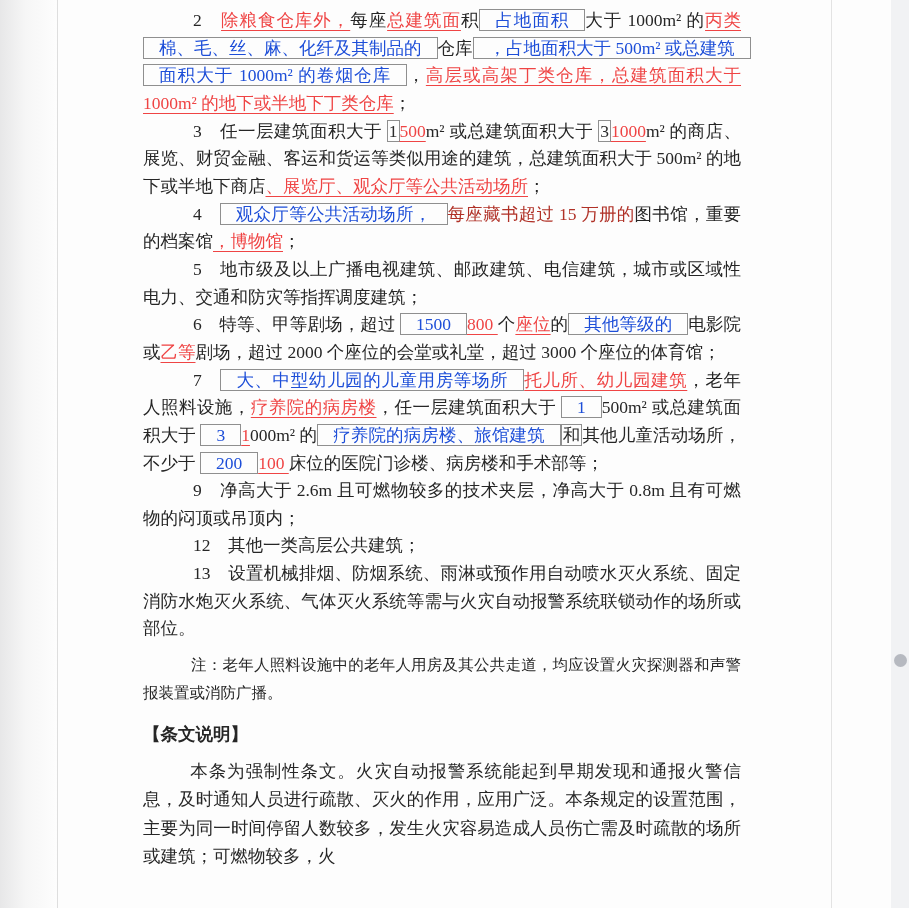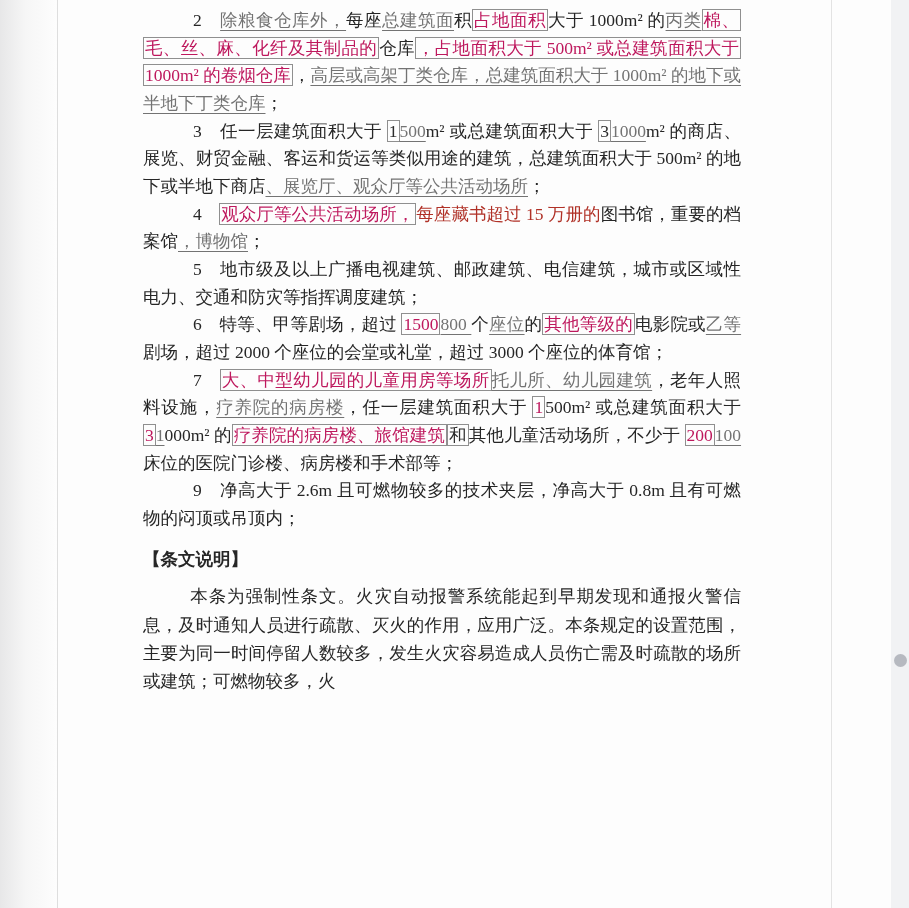--- a/index.html
+++ b/index.html
@@ -35,30 +35,30 @@
   }
   p.para{margin:0;text-align:justify;}
   p.item{font-size:17.5px;line-height:27.65px;text-indent:2.85em;}
   p.note{font-size:15.5px;line-height:28px;text-indent:3.1em;margin-top:8px;}
   p.heading{font-size:17.5px;line-height:28px;text-indent:0;font-weight:bold;
     font-family:Liberation Sans, sans-serif;margin-top:13px;}
   p.body{font-size:17.5px;line-height:28.3px;text-indent:2.7em;margin-top:9px;}
   .run-b{color:#262626;}
   .run-red{color:#b03127;}
   .run-ins{
-    color:#737373;
+    color:#ef4444;
     text-decoration:underline;
     text-decoration-thickness:1px;
     text-underline-offset:3.5px;
     font-family:Liberation Serif, serif;
   }
   .run-del{
-    color:#be185d;
+    color:#1d4ed8;
     border:1px solid #8f8f8f;
-    padding:0 1px;
+    padding:0 15px;
     -webkit-box-decoration-break:clone;
     box-decoration-break:clone;
   }
   .run-delk{
     color:#2b2b2b;
     border:1px solid #8f8f8f;
     padding:0 1px;
     -webkit-box-decoration-break:clone;
     box-decoration-break:clone;
   }
@@ -70,19 +70,22 @@
 <div class="edge-right"></div>
 
 <div class="doc-body">
     <p class="para item"><span class="run run-b">2　</span><span class="run run-ins">除粮食仓库外，</span><span class="run run-b">每座</span><span class="run run-ins">总建筑面</span><span class="run run-b">积</span><span class="run run-del">占地面积</span><span class="run run-b">大于 1000m² 的</span><span class="run run-ins">丙类</span><span class="run run-del">棉、毛、丝、麻、化纤及其制品的</span><span class="run run-b">仓库</span><span class="run run-del">，占地面积大于 500m² 或总建筑面积大于 1000m² 的卷烟仓库</span><span class="run run-b">，</span><span class="run run-ins">高层或高架丁类仓库，总建筑面积大于 1000m² 的地下或半地下丁类仓库</span><span class="run run-b">；</span></p>
     <p class="para item"><span class="run run-b">3　</span><span class="run run-b">任一层建筑面积大于 </span><span class="run run-delk">1</span><span class="run run-ins">500</span><span class="run run-b">m² 或总建筑面积大于 </span><span class="run run-delk">3</span><span class="run run-ins">1000</span><span class="run run-b">m² 的商店、展览、财贸金融、客运和货运等类似用途的建筑，总建筑面积大于 500m² 的地下或半地下商店</span><span class="run run-ins">、展览厅、观众厅等公共活动场所</span><span class="run run-b">；</span></p>
     <p class="para item"><span class="run run-b">4　</span><span class="run run-del">观众厅等公共活动场所，</span><span class="run run-red">每座藏书超过 15 万册的</span><span class="run run-b">图书馆，重要的档案馆</span><span class="run run-ins">，博物馆</span><span class="run run-b">；</span></p>
     <p class="para item"><span class="run run-b">5　</span><span class="run run-b">地市级及以上广播电视建筑、邮政建筑、电信建筑，城市或区域性电力、交通和防灾等指挥调度建筑；</span></p>
     <p class="para item"><span class="run run-b">6　</span><span class="run run-b">特等、甲等剧场，超过 </span><span class="run run-del">1500</span><span class="run run-ins">800 </span><span class="run run-b">个</span><span class="run run-ins">座位</span><span class="run run-b">的</span><span class="run run-del">其他等级的</span><span class="run run-b">电影院或</span><span class="run run-ins">乙等</span><span class="run run-b">剧场，超过 2000 个座位的会堂或礼堂，超过 3000 个座位的体育馆；</span></p>
     <p class="para item"><span class="run run-b">7　</span><span class="run run-del">大、中型幼儿园的儿童用房等场所</span><span class="run run-ins">托儿所、幼儿园建筑</span><span class="run run-b">，老年人照料设施，</span><span class="run run-ins">疗养院的病房楼</span><span class="run run-b">，任一层建筑面积大于 </span><span class="run run-del">1</span><span class="run run-b">500m² 或总建筑面积大于 </span><span class="run run-del">3</span><span class="run run-ins">1</span><span class="run run-b">000m² 的</span><span class="run run-del">疗养院的病房楼、旅馆建筑</span><span class="run run-delk">和</span><span class="run run-b">其他儿童活动场所，不少于 </span><span class="run run-del">200</span><span class="run run-ins">100 </span><span class="run run-b">床位的医院门诊楼、病房楼和手术部等；</span></p>
     <p class="para item"><span class="run run-b">9　</span><span class="run run-b">净高大于 2.6m 且可燃物较多的技术夹层，净高大于 0.8m 且有可燃物的闷顶或吊顶内；</span></p>
+    <p class="para item"><span class="run run-b">12　</span><span class="run run-b">其他一类高层公共建筑；</span></p>
+    <p class="para item"><span class="run run-b">13　</span><span class="run run-b">设置机械排烟、防烟系统、雨淋或预作用自动喷水灭火系统、固定消防水炮灭火系统、气体灭火系统等需与火灾自动报警系统联锁动作的场所或部位。</span></p>
+    <p class="para note"><span class="run run-b">注：老年人照料设施中的老年人用房及其公共走道，均应设置火灾探测器和声警报装置或消防广播。</span></p>
     <p class="para heading"><span class="run run-b">【条文说明】</span></p>
     <p class="para body"><span class="run run-b">本条为强制性条文。火灾自动报警系统能起到早期发现和通报火警信息，及时通知人员进行疏散、灭火的作用，应用广泛。本条规定的设置范围，主要为同一时间停留人数较多，发生火灾容易造成人员伤亡需及时疏散的场所或建筑；可燃物较多，火</span></p>
   </div>
 
 <div class="scroll-track">
   <div class="scroll-thumb"></div>
 </div>
 
 </body></html>

